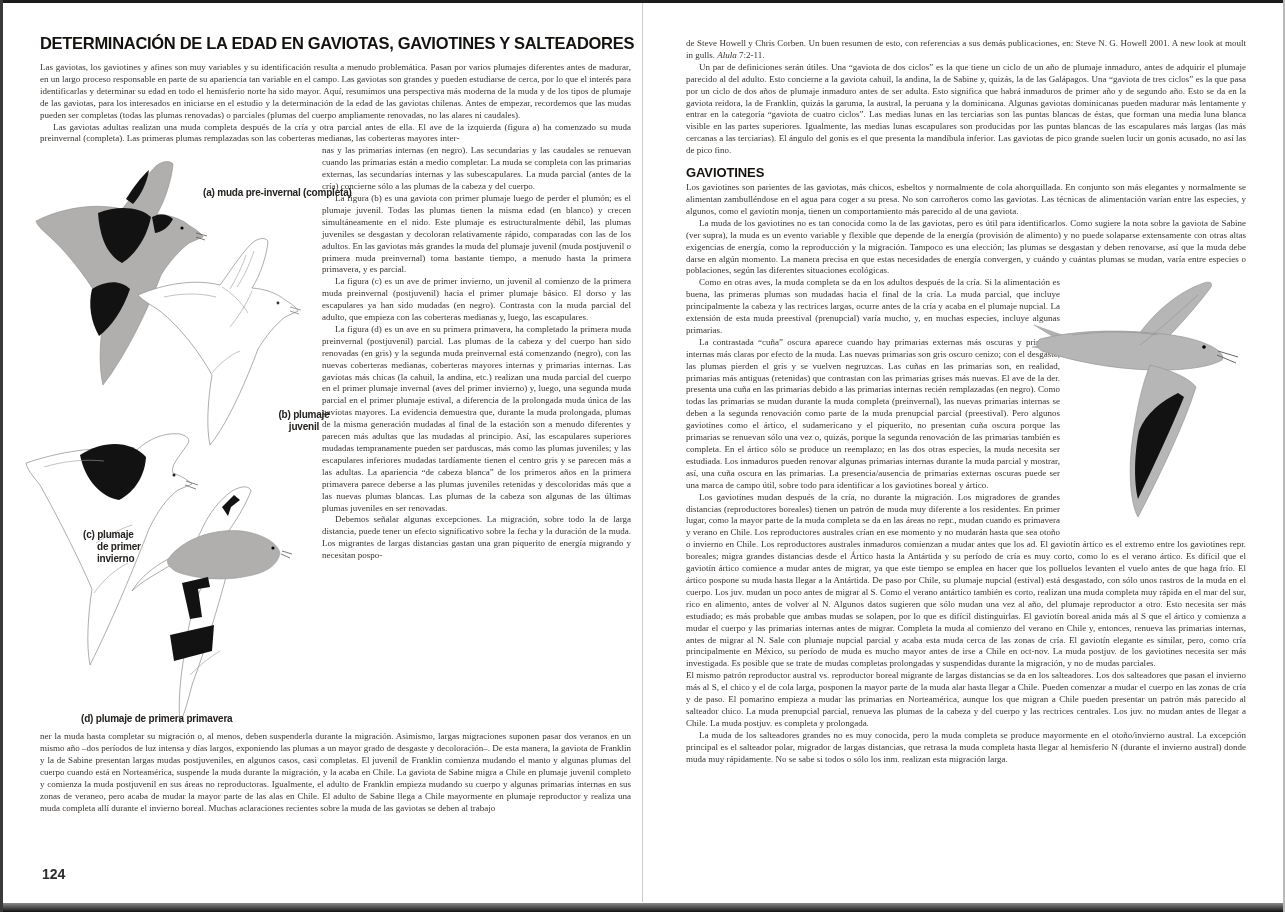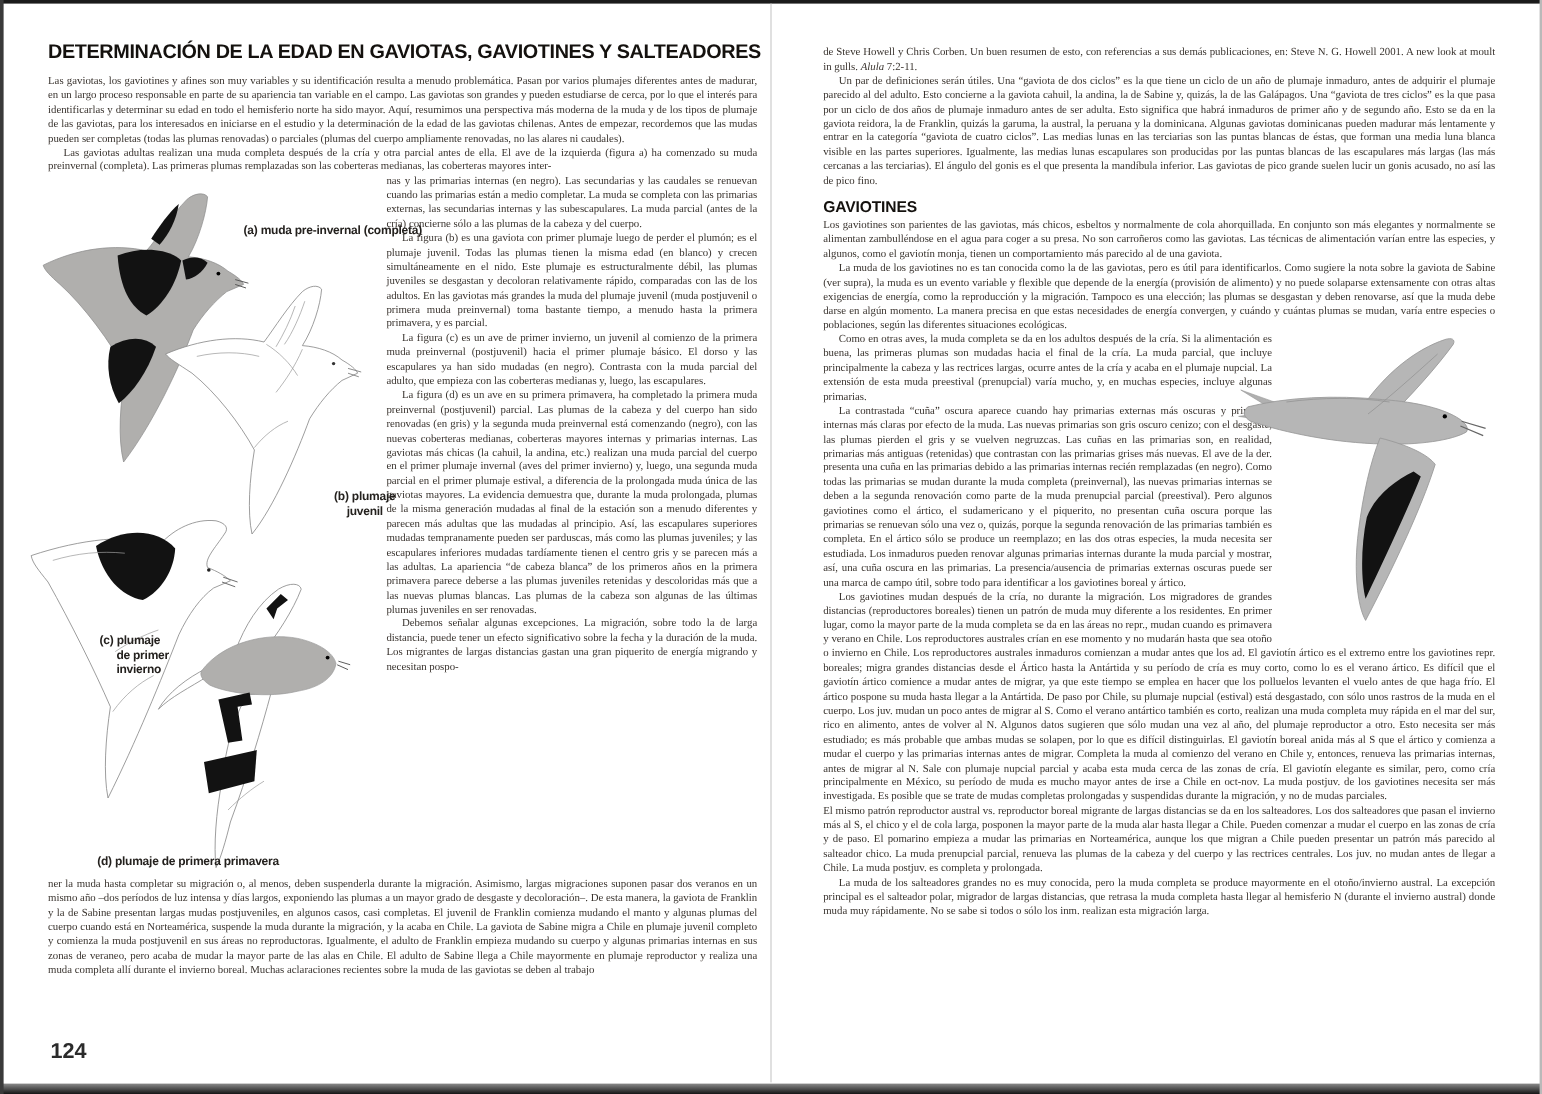--- a/index.html
+++ b/index.html
@@ -62,21 +62,21 @@
   
   .ternblock{
     float:right;width:214px;height:254px;position:relative;
     margin:-2px -36px 2px 8px;
   }
   .ternblock svg{position:absolute;right:0;top:0;}
 
   .pagenum{
     position:absolute;left:42px;top:866px;
     font-family:"Liberation Sans","DejaVu Sans",sans-serif;
-    font-size:18px;font-weight:600;color:#2b2b2b;
+    font-size:14px;font-weight:600;color:#2b2b2b;
   }
   .ital{font-style:italic;}
 </style>
 </head>
 <body>
 
 <div class="edge" id="edge-top"></div>
 <div class="edge" id="edge-bottom"></div>
 <div class="edge" id="edge-left"></div>
 <div class="edge" id="edge-right"></div>

